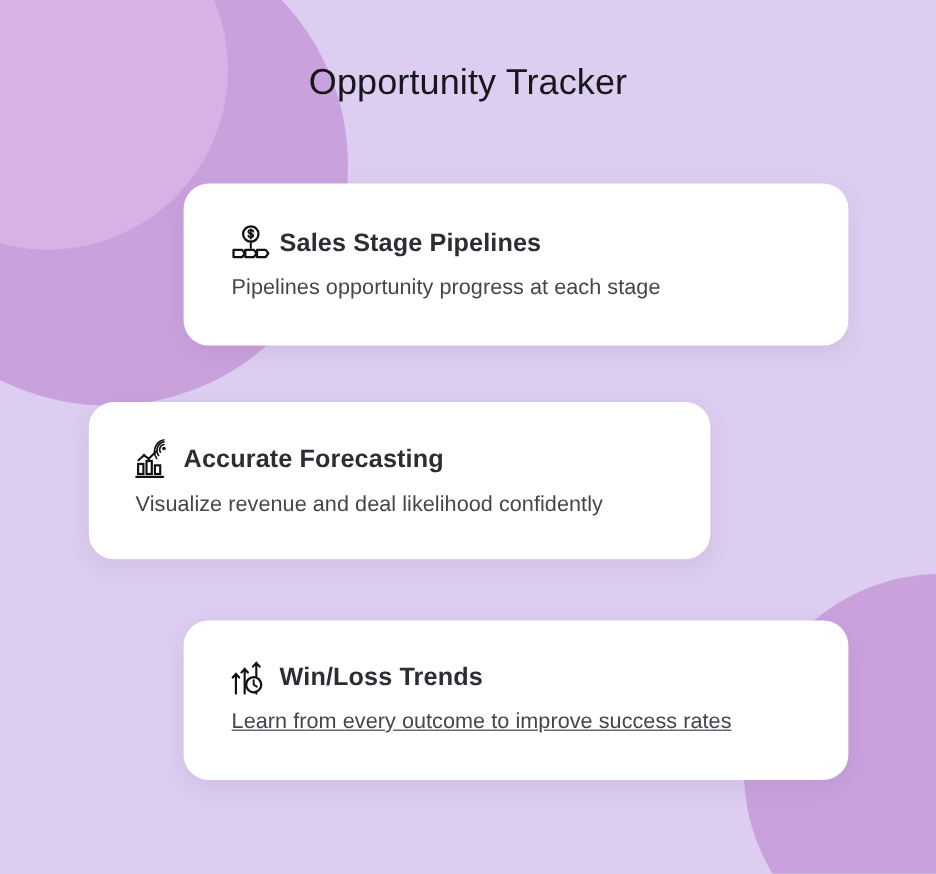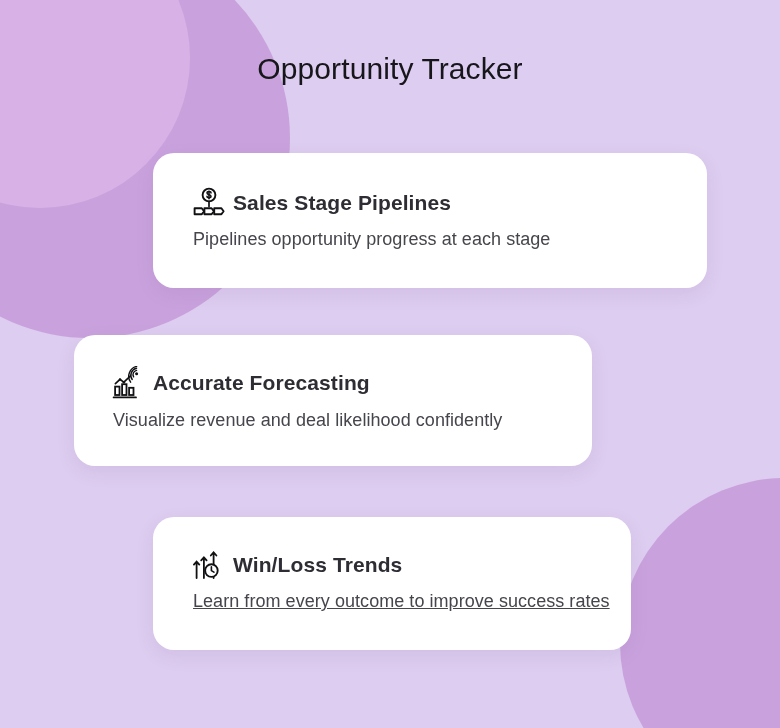--- a/index.html
+++ b/index.html
@@ -76,21 +76,21 @@
   .card {
     position: absolute;
     background: #ffffff;
     border-radius: 21px;
     box-shadow: 0 6px 18px rgba(108, 70, 140, 0.10);
     padding: 0;
   }
 
   .card-1 { left: 153px; top: 153px; width: 554px; height: 135px; }
   .card-2 { left:  74px; top: 335px; width: 518px; height: 131px; }
-  .card-3 { left: 153px; top: 517px; width: 478px; height: 133px; }
+  .card-3 { left: 153px; top: 517px; width: 554px; height: 133px; }
 
   .card-head {
     display: flex;
     align-items: center;
     gap: 7px;
     position: absolute;
   }
 
   .card-1 .card-head { left: 39px; top: 33px; }
   .card-2 .card-head { left: 38px; top: 31px; }

